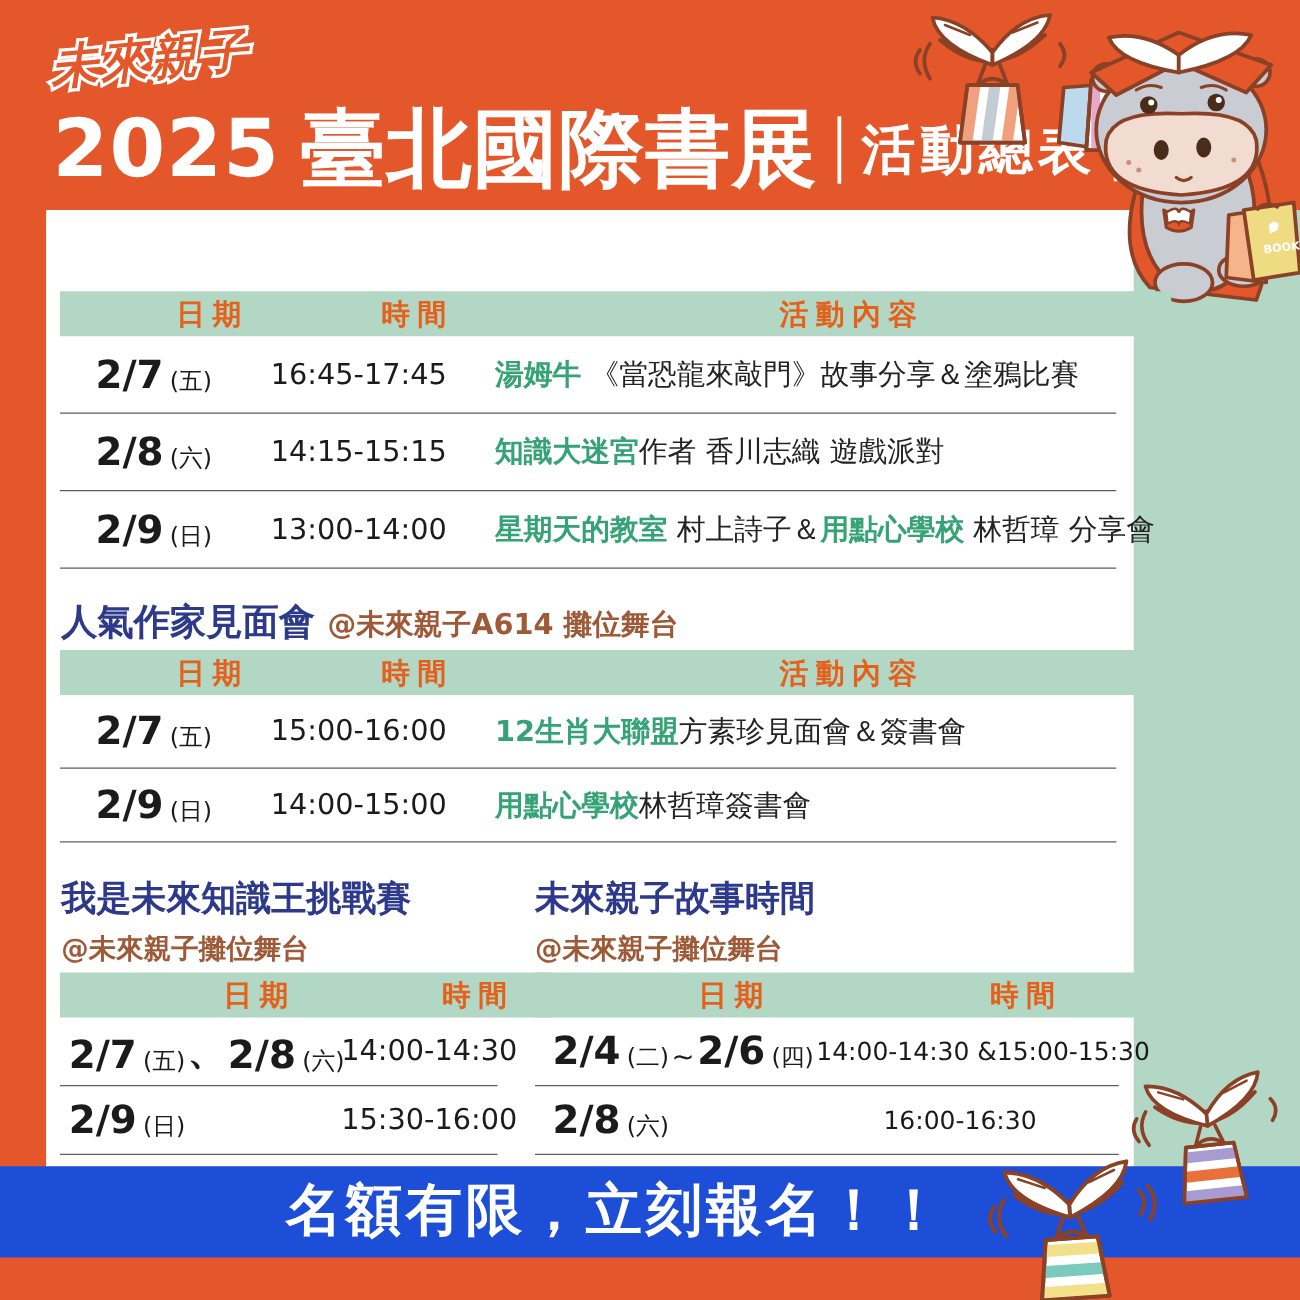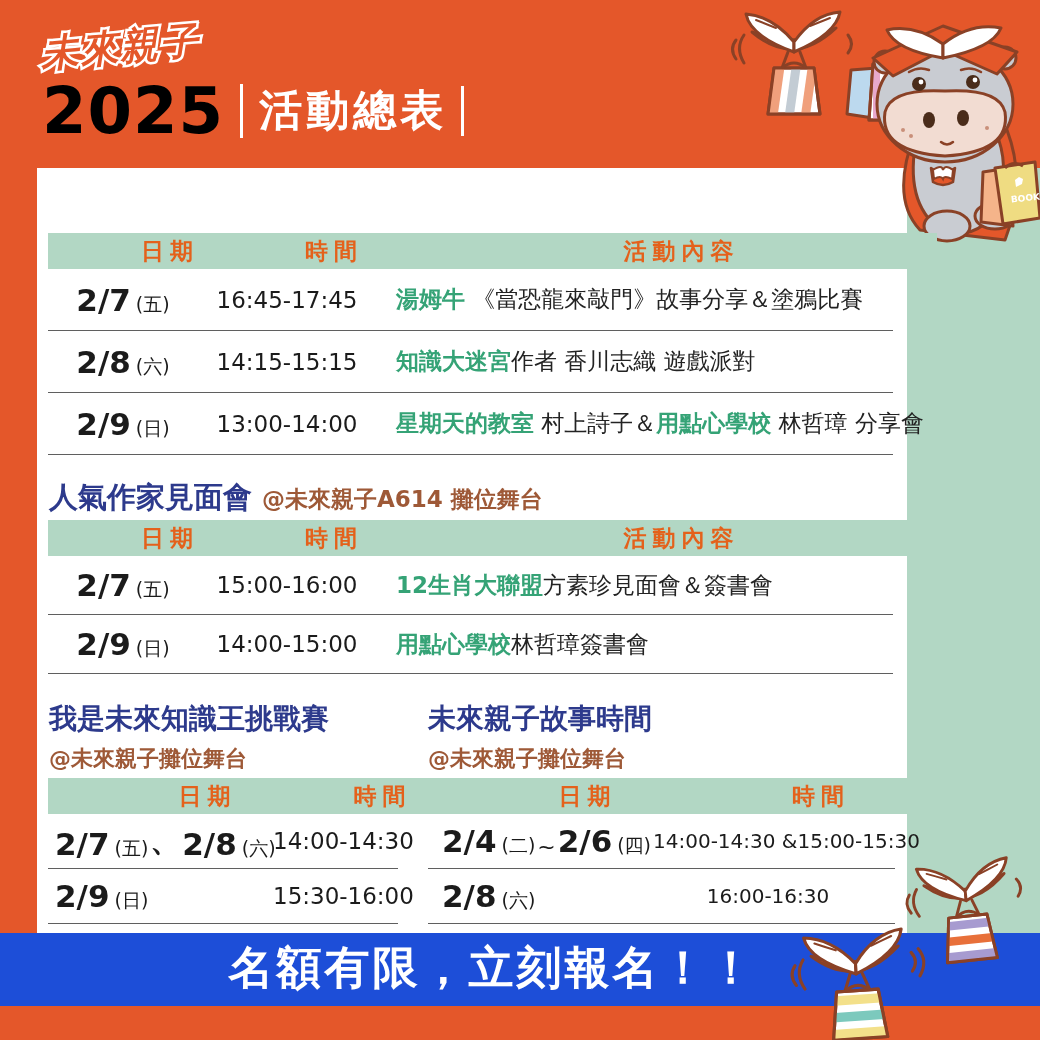--- a/index.html
+++ b/index.html
@@ -18,21 +18,21 @@
 
   
   .logo{
     position:absolute;left:40px;top:22px;z-index:3;
     font-size:38px;font-weight:900;font-style:italic;letter-spacing:2px;
     color:#E4572A;
     -webkit-text-stroke:5px #ffffff;paint-order:stroke fill;
     transform:rotate(-5deg);
   }
   .heading-row{position:absolute;left:42px;top:74px;z-index:3;display:flex;align-items:center;}
-  .heading-year{color:#000000;font-size:64px;font-weight:700;letter-spacing:1px;}
+  .heading-year{color:#ffffff;font-size:64px;font-weight:700;letter-spacing:1px;}
   .heading-main{color:#fff;font-size:68px;font-weight:800;margin-left:16px;letter-spacing:1px;}
   .vbar{width:3px;height:54px;background:#fff;margin:0 16px;}
   .vbar2{width:3px;height:50px;background:#fff;margin:0 14px;}
   .heading-sub{color:#fff;font-size:43px;font-weight:800;letter-spacing:4px;}
 
   
   .sec-title{position:absolute;z-index:4;display:flex;align-items:baseline;white-space:nowrap;}
   .sec-title .t{font-size:29px;font-weight:800;color:#2D3A8C;}
   .sec-title .loc{font-size:23px;font-weight:700;color:#9E5937;margin-left:10px;}
   .sec-title-2line{position:absolute;z-index:4;white-space:nowrap;}
@@ -72,20 +72,21 @@
 
 <div class="canvas">
 
   <div class="mint-panel"></div>
   <div class="card"></div>
   <div class="gray-strip"></div>
 
   <div class="logo">未來親子</div>
   <div class="heading-row">
     <span class="heading-year">2025</span>
+    <span class="heading-main">臺北國際書展</span>
     <span class="vbar"></span>
     <span class="heading-sub">活動總表</span>
     <span class="vbar2"></span>
   </div>
 
   <div class="band grid3" style="left:48px;top:233px;width:845px;">
     <div class="h">日期</div>
     <div class="h">時間</div>
     <div class="h">活動內容</div>
   </div>

